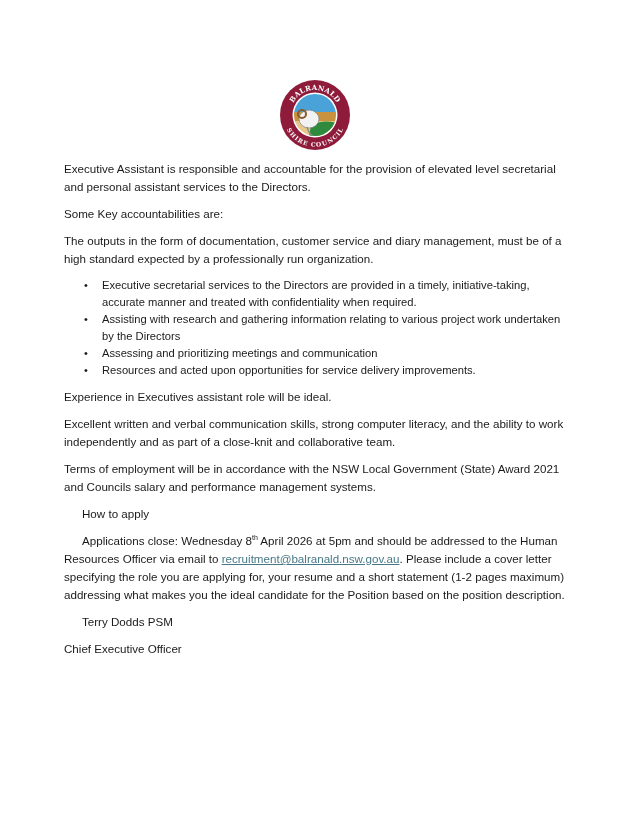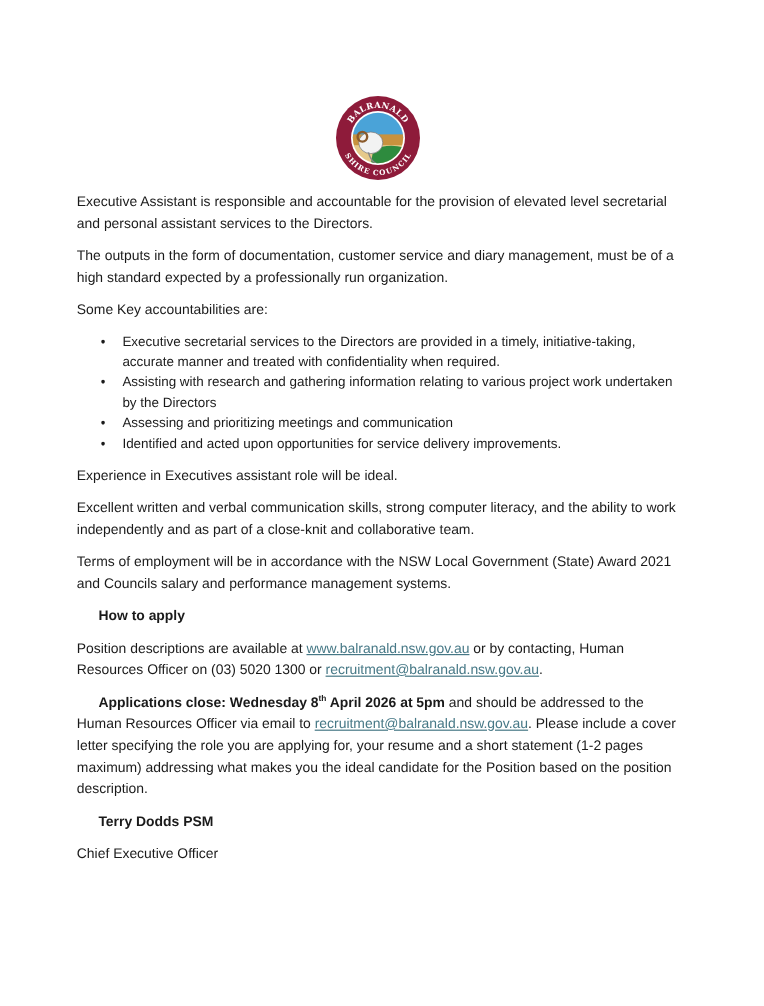--- a/index.html
+++ b/index.html
@@ -15,21 +15,21 @@
   .content {
     position: absolute; left: 64px; top: 160px; width: 510px;
     font-size: 11.6px; line-height: 18px;
   }
   .content p { margin: 0 0 9px 0; }
   .content ul { margin: 0 0 9px 0; padding: 0 0 0 38px; list-style: none; }
   .content li { position: relative; margin: 0 0 0 0; font-size: 11.2px; line-height: 17px; }
   .content li .bullet {
     position: absolute; left: -18px; top: 0; font-size: 11px;
   }
-  .bold { font-weight: bold; padding-left: 18px; }
+  .bold { font-weight: normal; padding-left: 18px; }
   a.link { color: #467886; text-decoration: underline; }
   sup { font-size: 7px; line-height: 0; vertical-align: super; }
 </style>
 </head>
 <body>
 
 <div class="page">
 
   <svg class="logo" viewBox="0 0 72 72">
     <defs>
@@ -53,48 +53,47 @@
     <text font-family="DejaVu Serif, serif" font-size="7" font-weight="bold" fill="#ffffff" letter-spacing="0.3">
       <textPath href="#topArc" startOffset="50%" text-anchor="middle">BALRANALD</textPath>
     </text>
     <text font-family="DejaVu Serif, serif" font-size="6" font-weight="bold" fill="#ffffff" letter-spacing="0.2">
       <textPath href="#botArc" startOffset="50%" text-anchor="middle" dominant-baseline="hanging">SHIRE COUNCIL</textPath>
     </text>
   </svg>
 
   <div class="content">
     <p>Executive Assistant is responsible and accountable for the provision of elevated level secretarial and personal assistant services to the Directors.</p>
+    <p>Some Key accountabilities are:</p>
     <p>The outputs in the form of documentation, customer service and diary management, must be of a high standard expected by a professionally run organization.</p>
-    <p>Some Key accountabilities are:</p>
 
     <ul>
       <li>
         <span class="bullet">•</span>
         <span>Executive secretarial services to the Directors are provided in a timely, initiative-taking, accurate manner and treated with confidentiality when required.</span>
       </li>
       <li>
         <span class="bullet">•</span>
         <span>Assisting with research and gathering information relating to various project work undertaken by the Directors</span>
       </li>
       <li>
         <span class="bullet">•</span>
         <span>Assessing and prioritizing meetings and communication</span>
       </li>
       <li>
         <span class="bullet">•</span>
-        <span>Identified and acted upon opportunities for service delivery improvements.</span>
+        <span>Resources and acted upon opportunities for service delivery improvements.</span>
       </li>
     </ul>
 
     <p>Experience in Executives assistant role will be ideal.</p>
     <p>Excellent written and verbal communication skills, strong computer literacy, and the ability to work independently and as part of a close-knit and collaborative team.</p>
     <p>Terms of employment will be in accordance with the NSW Local Government (State) Award 2021 and Councils salary and performance management systems.</p>
 
     <p class="bold">How to apply</p>
 
-    <p><span>Position descriptions are available at </span><a class="link">www.balranald.nsw.gov.au</a><span> or by contacting, Human Resources Officer on (03) 5020 1300 or </span><a class="link">recruitment@balranald.nsw.gov.au</a><span>.</span></p>
 
     <p><span class="bold"><span>Applications close: Wednesday 8</span><sup>th</sup><span> April 2026 at 5pm</span></span><span> and should be addressed to the Human Resources Officer via email to </span><a class="link">recruitment@balranald.nsw.gov.au</a><span>.  Please include a cover letter specifying the role you are applying for, your resume and a short statement (1-2 pages maximum) addressing what makes you the ideal candidate for the Position based on the position description.</span></p>
 
     <p class="bold">Terry Dodds PSM</p>
     <p>Chief Executive Officer</p>
   </div>
 </div>
 
 </body></html>

